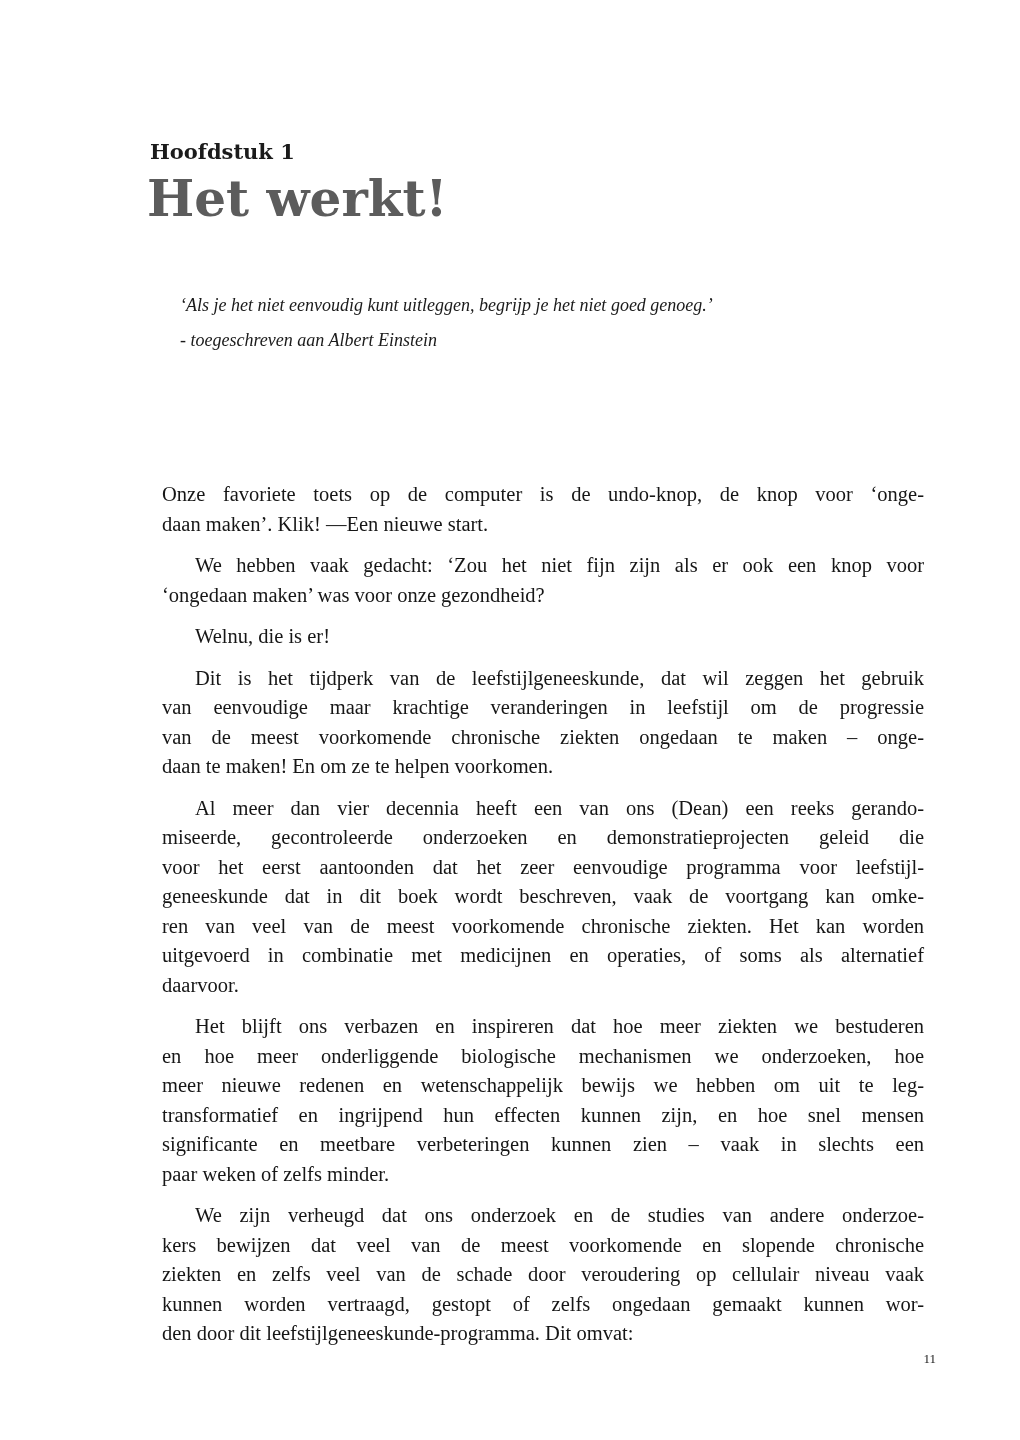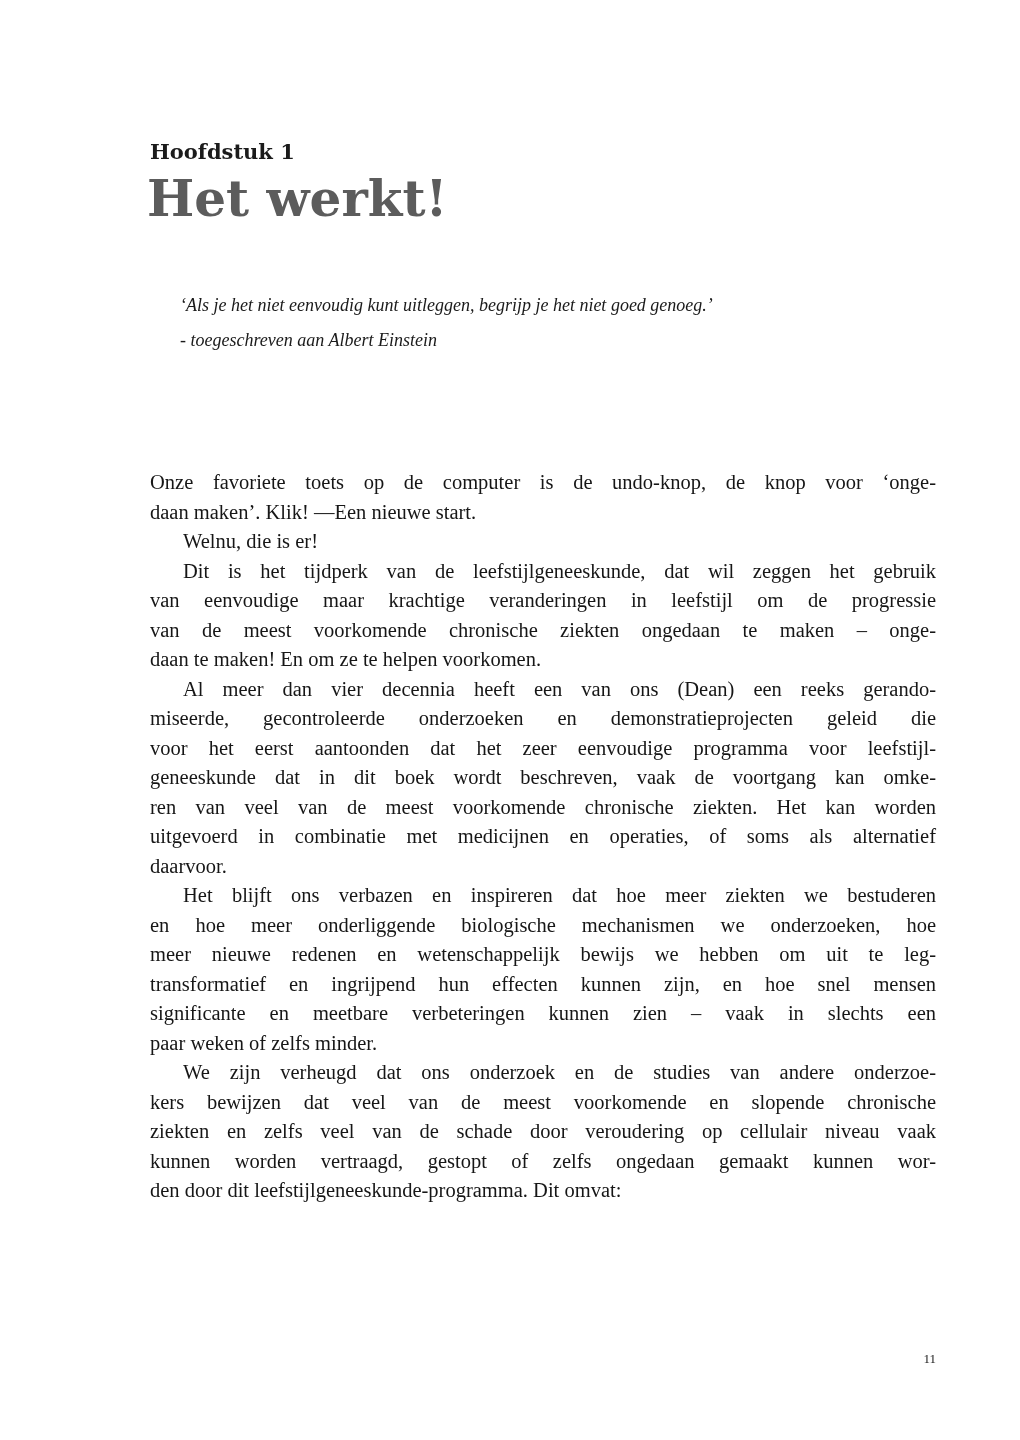--- a/index.html
+++ b/index.html
@@ -48,21 +48,21 @@
   }
   .body-text {
     position: absolute;
     left: 150px;
     top: 468px;
     width: 786px;
     font-size: 20.5px;
     line-height: 29.5px;
     color: #161616;
   }
-  .para { margin: 0; }
+  .para { margin: 12px; }
   .line {
     height: 29.5px;
     text-align: justify;
     text-align-last: left;
     white-space: normal;
   }
   .line.fill { text-align-last: justify; }
   .line.indent { text-indent: 33px; }
   .page-number {
     position: absolute;
@@ -85,20 +85,24 @@
 
   <div class="quote-block">
     <div class="quote-line">‘Als je het niet eenvoudig kunt uitleggen, begrijp je het niet goed genoeg.’</div>
     <div class="quote-line">- toegeschreven aan Albert Einstein</div>
   </div>
 
   <div class="body-text">
       <div class="para">
         <div class="line fill">Onze favoriete toets op de computer is de undo-knop, de knop voor ‘onge-</div>
         <div class="line">daan maken’. Klik! —Een nieuwe start.</div>
+      </div>
+      <div class="para">
+        <div class="line fill indent">We hebben vaak gedacht: ‘Zou het niet fijn zijn als er ook een knop voor</div>
+        <div class="line">‘ongedaan maken’ was voor onze gezondheid?</div>
       </div>
       <div class="para">
         <div class="line indent">Welnu, die is er!</div>
       </div>
       <div class="para">
         <div class="line fill indent">Dit is het tijdperk van de leefstijlgeneeskunde, dat wil zeggen het gebruik</div>
         <div class="line fill">van eenvoudige maar krachtige veranderingen in leefstijl om de progressie</div>
         <div class="line fill">van de meest voorkomende chronische ziekten ongedaan te maken – onge-</div>
         <div class="line">daan te maken! En om ze te helpen voorkomen.</div>
       </div>

